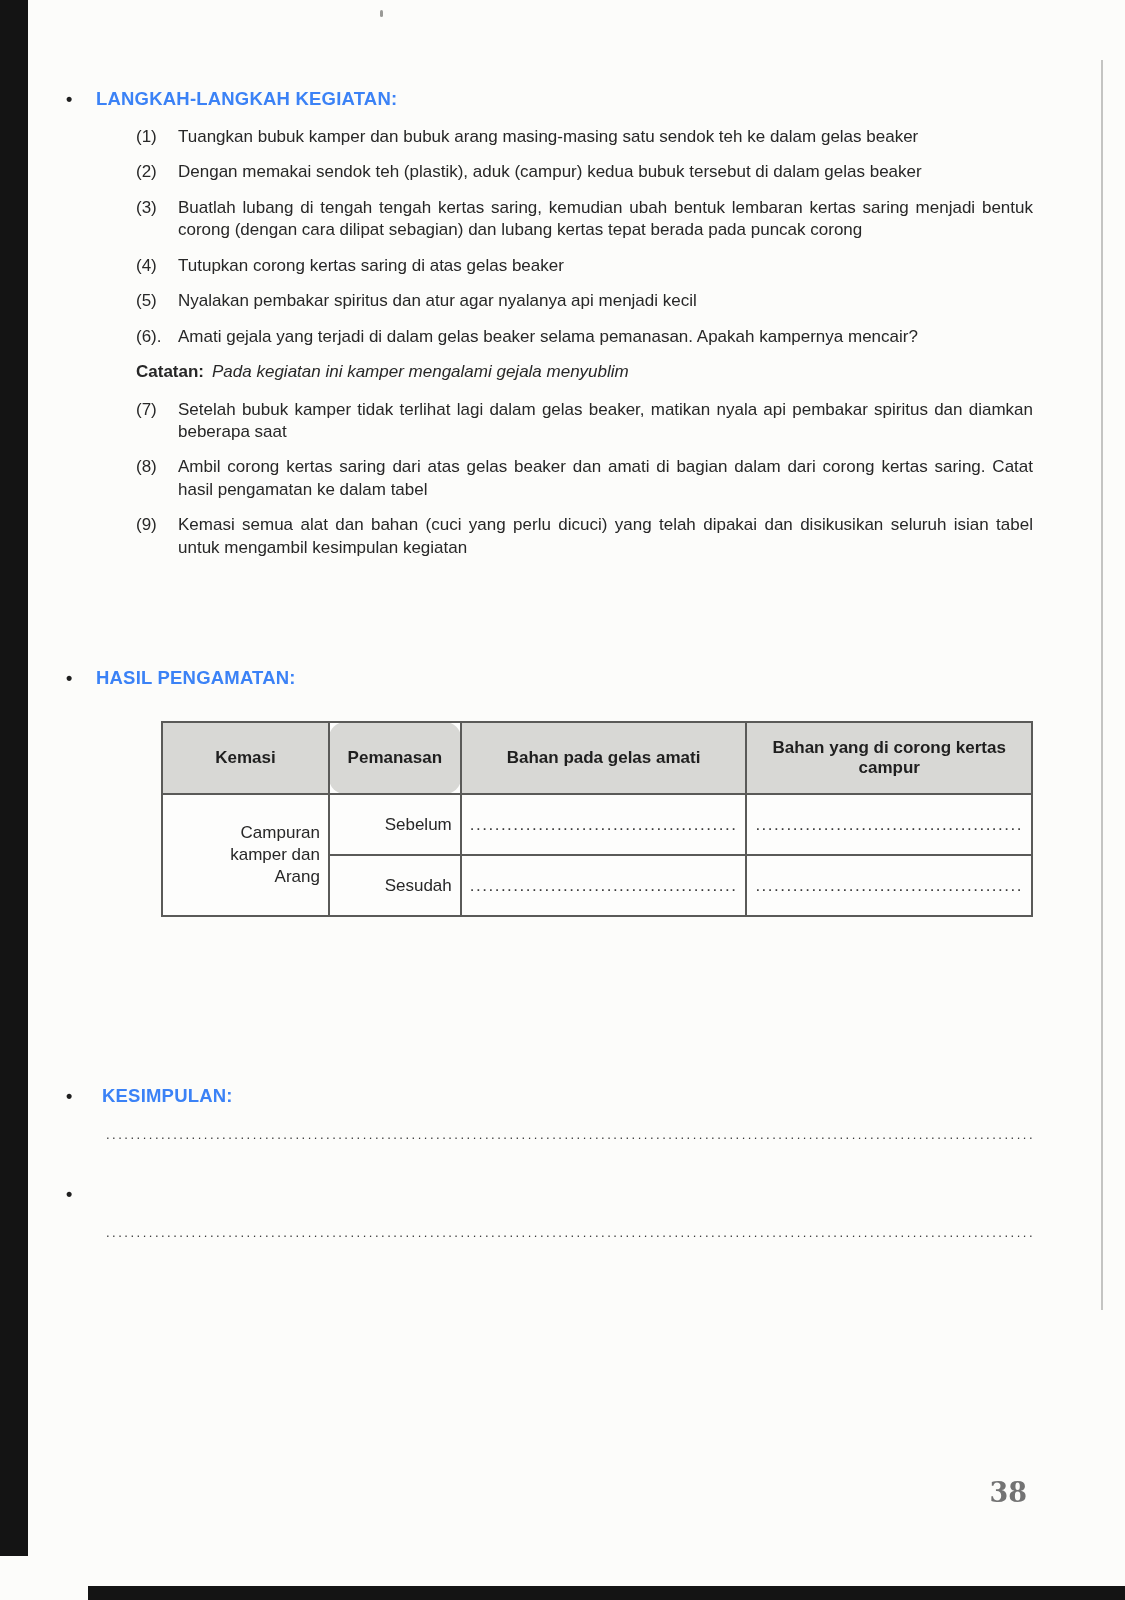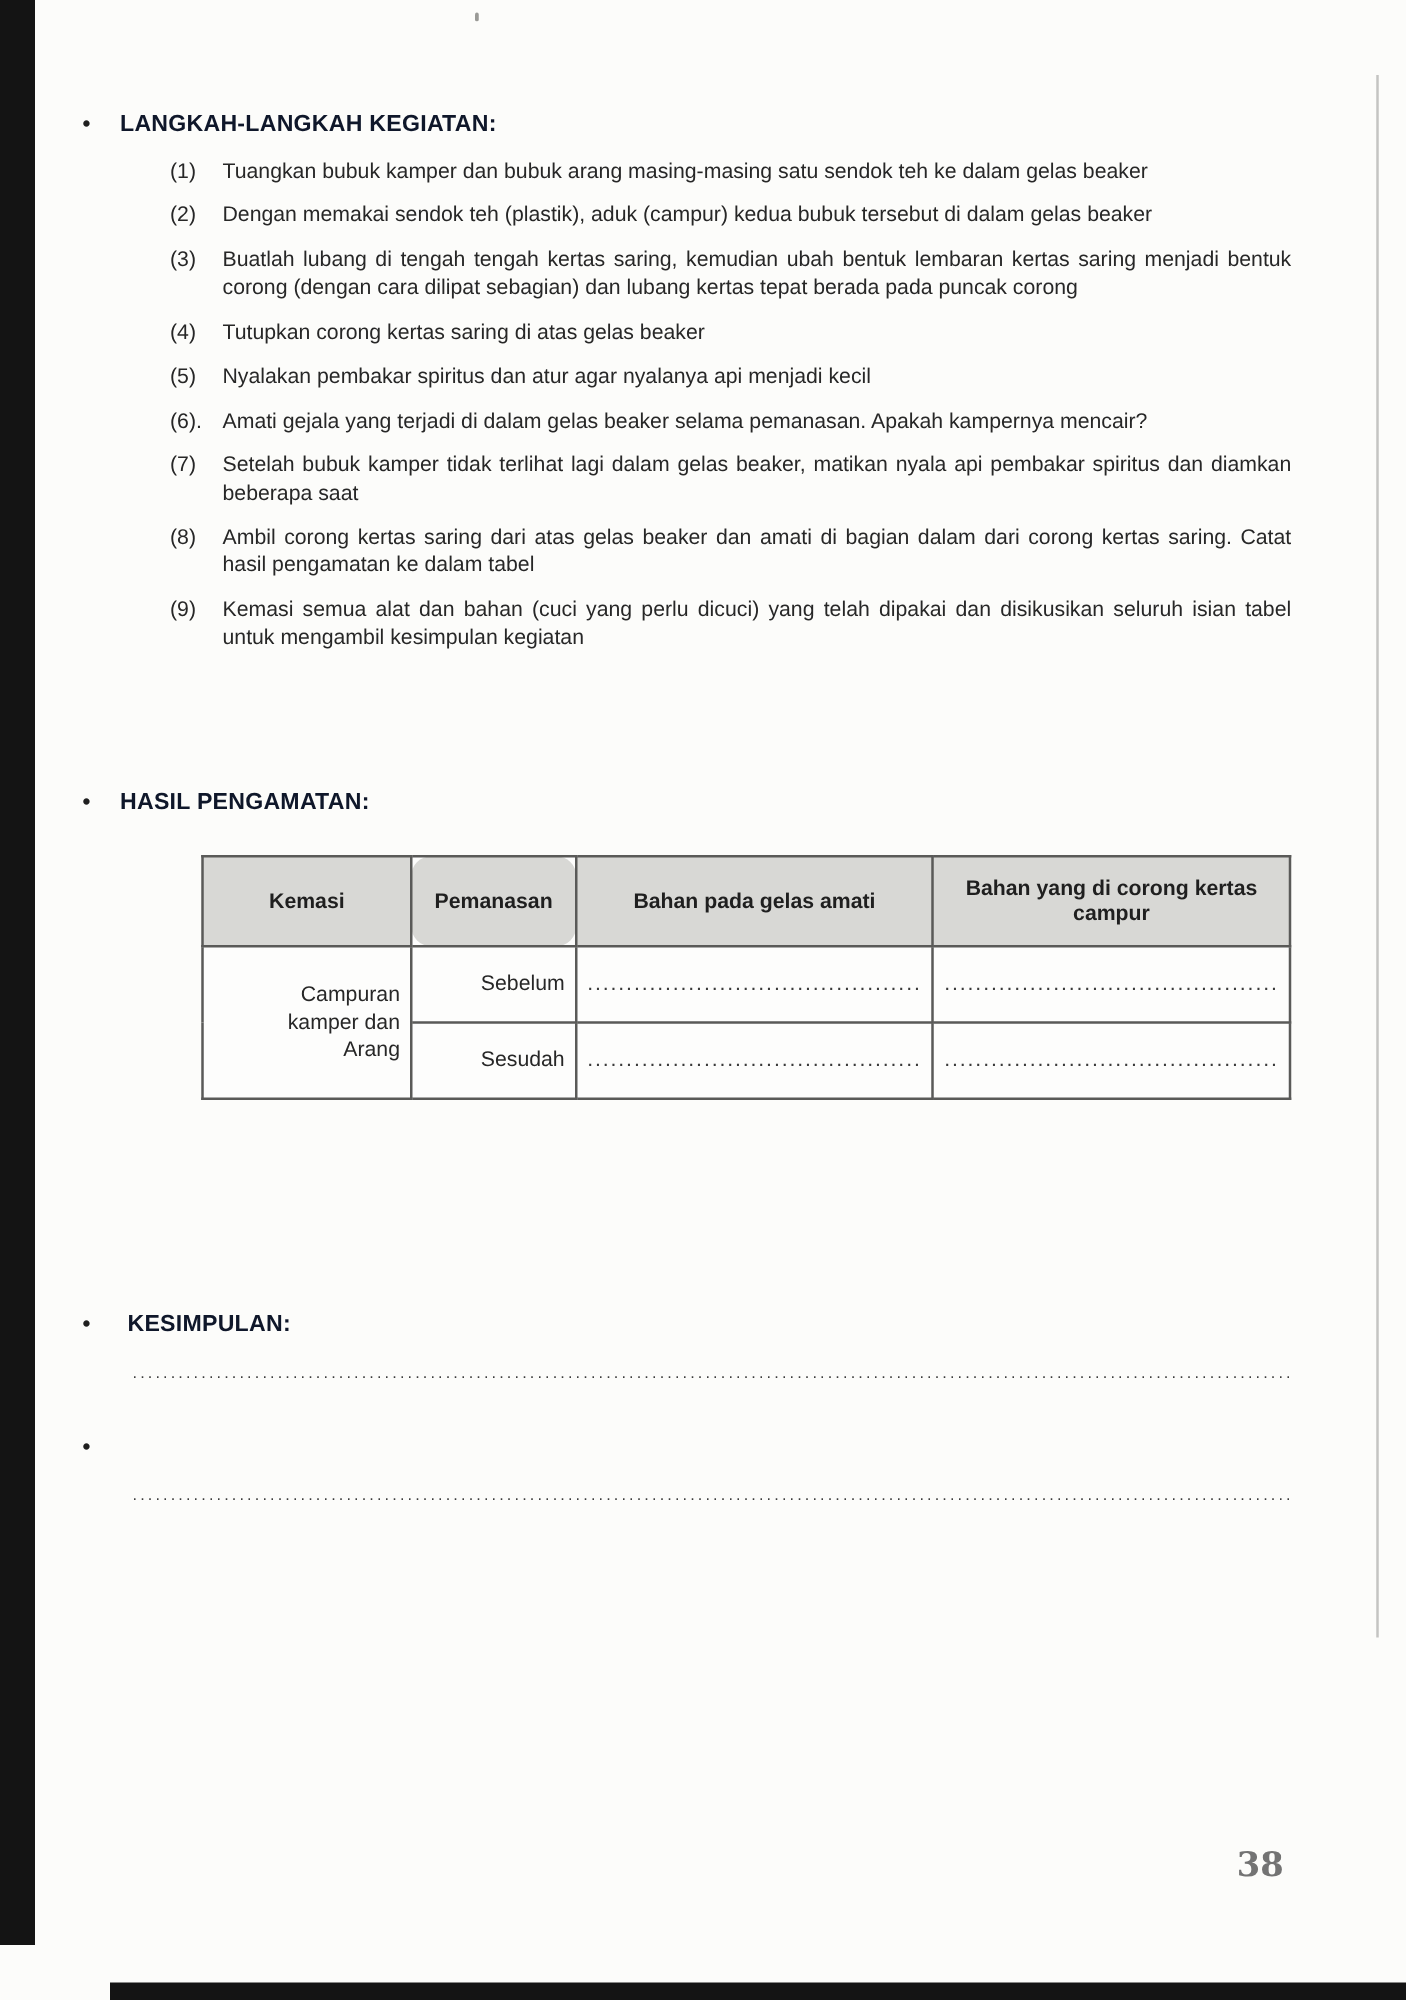--- a/index.html
+++ b/index.html
@@ -14,21 +14,21 @@
   
   .scan-left   { position:absolute; left:0; top:0; width:28px; height:1556px; background:#141414; }
   .scan-bottom { position:absolute; left:88px; bottom:0; width:1037px; height:14px; background:#141414; }
   .scan-rightline { position:absolute; left:1101px; top:60px; width:2px; height:1250px; background:#c4c4c2; }
   .scan-speck { position:absolute; left:380px; top:10px; width:3px; height:7px; background:#9a9a96; border-radius:2px; }
 
   .content { position:absolute; left:0; top:0; width:100%; padding:88px 92px 0 66px; box-sizing:border-box; }
 
   .heading-row { display:flex; align-items:baseline; }
   .bullet { width:30px; font-size:18px; font-weight:bold; color:#1f1f1f; text-align:left; flex:0 0 30px; }
-  .heading { font-size:18.5px; font-weight:bold; letter-spacing:0.2px; color:#0f172a; }
+  .heading { font-size:18.5px; font-weight:bold; letter-spacing:0.2px; color:#3b82f6; }
 
   .steps { margin:16px 0 0 70px; }
   .step { display:flex; margin-bottom:13px; font-size:17px; line-height:1.32; }
   .step .num { flex:0 0 42px; }
   .step .text { flex:1; text-align:justify; }
 
   .catatan { display:flex; margin:2px 0 15px 70px; font-size:17px; line-height:1.32; }
   .catatan .label { font-weight:bold; margin-right:8px; }
   .catatan .note { font-style:italic; }
 
@@ -105,20 +105,24 @@
         <div class="step">
           <span class="num">(5)</span>
           <span class="text">Nyalakan pembakar spiritus dan atur agar nyalanya api menjadi kecil</span>
         </div>
         <div class="step">
           <span class="num">(6).</span>
           <span class="text">Amati gejala yang terjadi di dalam gelas beaker selama pemanasan. Apakah kampernya mencair?</span>
         </div>
       </div>
 
+      <div class="catatan">
+        <span class="label">Catatan:</span>
+        <span class="note">Pada kegiatan ini kamper mengalami gejala menyublim</span>
+      </div>
 
       <div class="steps" style="margin-top:0;">
         <div class="step">
           <span class="num">(7)</span>
           <span class="text">Setelah bubuk kamper tidak terlihat lagi dalam gelas beaker, matikan nyala api pembakar spiritus dan diamkan beberapa saat</span>
         </div>
         <div class="step">
           <span class="num">(8)</span>
           <span class="text">Ambil corong kertas saring dari atas gelas beaker dan amati di bagian dalam dari corong kertas saring. Catat hasil pengamatan ke dalam tabel</span>
         </div>

